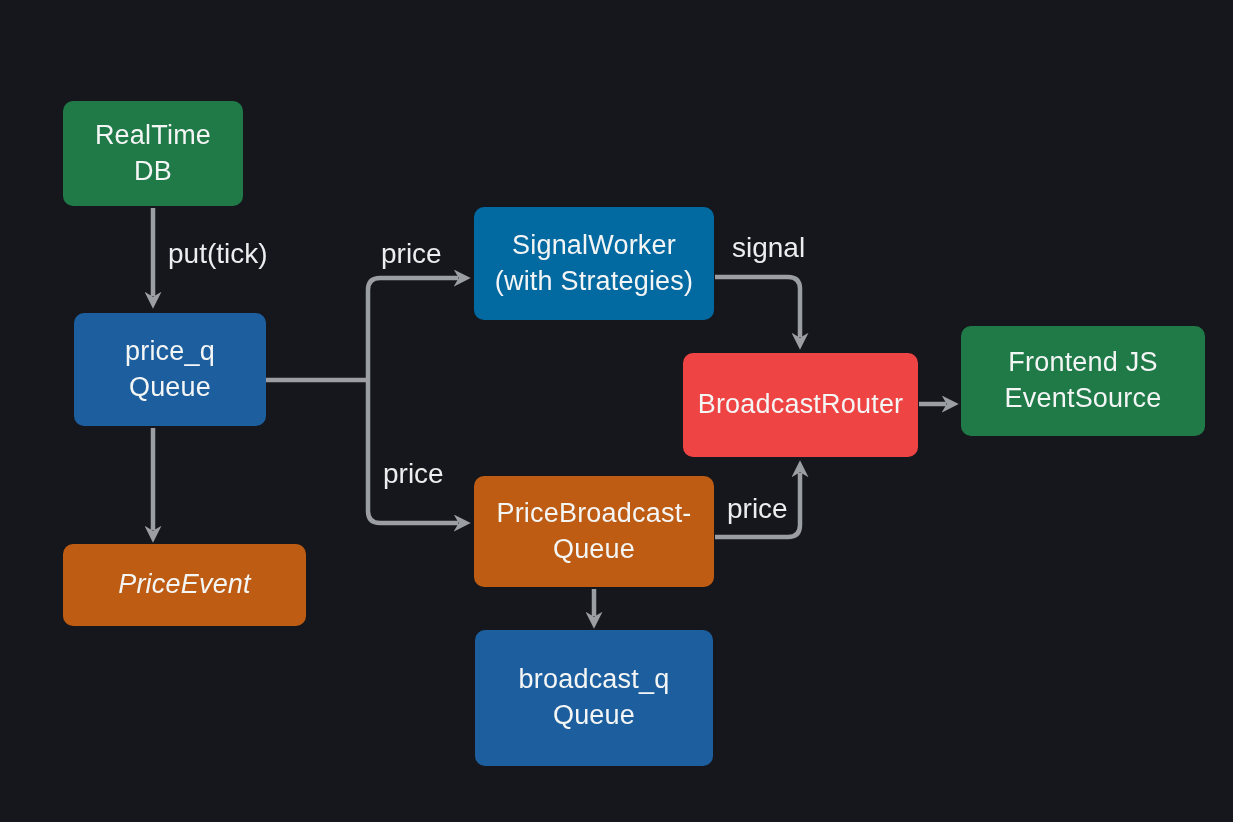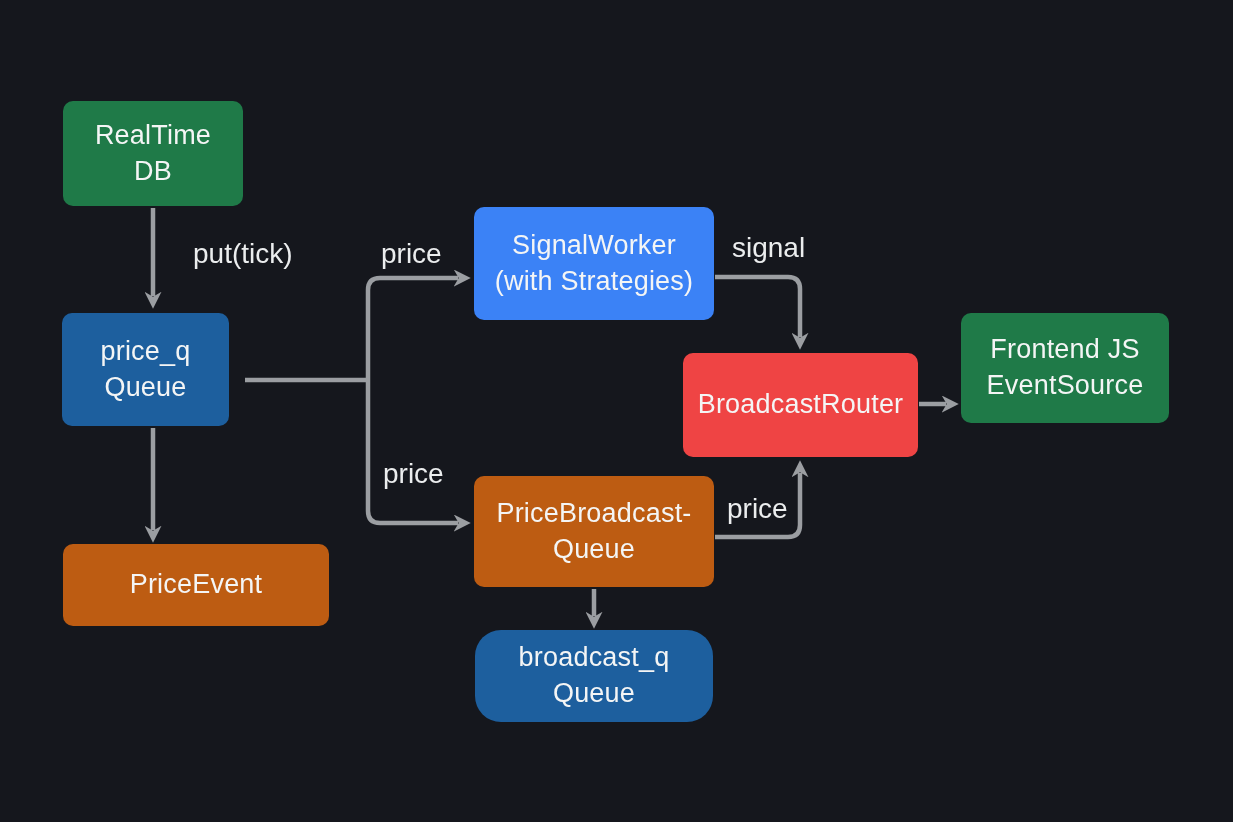--- a/index.html
+++ b/index.html
@@ -14,34 +14,34 @@
     position:absolute;
     border-radius:10px;
     display:flex;align-items:center;justify-content:center;
     text-align:center;
     white-space:pre-line;
     font-size:27px;line-height:1.32;
     color:#f4f5f5;
     letter-spacing:.2px;
   }
   .n-realtime{left:63px;top:101px;width:180px;height:105px;}
-  .n-priceq{left:62px;top:313px;width:167px;height:113px;}
-  .n-priceevent{left:63px;top:544px;width:266px;height:82px;}
+  .n-priceq{left:74px;top:313px;width:192px;height:113px;}
+  .n-priceevent{left:63px;top:544px;width:243px;height:82px;font-style:italic;}
   .n-signalworker{left:474px;top:207px;width:240px;height:113px;}
   .n-pbworker{left:474px;top:476px;width:240px;height:111px;}
-  .n-broadcastq{left:475px;top:630px;width:238px;height:92px;border-radius:26px;}
+  .n-broadcastq{left:475px;top:630px;width:238px;height:136px;}
   .n-router{left:683px;top:353px;width:235px;height:104px;}
-  .n-frontend{left:961px;top:313px;width:208px;height:110px;}
+  .n-frontend{left:961px;top:326px;width:244px;height:110px;}
   .edge-label{
     position:absolute;
     font-size:28px;
     color:#ebedee;
     white-space:nowrap;
   }
-  .l-puttick{left:168px;top:238px;margin-left:25px;}
+  .l-puttick{left:168px;top:238px;}
   .l-price-upper{left:381px;top:238px;}
   .l-price-lower{left:383px;top:458px;}
   .l-signal{left:732px;top:232px;}
   .l-price-right{left:727px;top:493px;}
   svg.arrows{position:absolute;left:0;top:0;width:1233px;height:822px;pointer-events:none;}
 </style>
 </head>
 <body>
 
 <div id="canvas">
@@ -66,21 +66,21 @@
   </svg>
 
   <div class="node n-realtime" style="background: rgb(31, 122, 72); text-align: center;">RealTime
 DB</div>
 
   <div class="node n-priceq" style="background: rgb(29, 95, 158);">price_q
 Queue</div>
 
   <div class="node n-priceevent" style="background: rgb(189, 92, 18);">PriceEvent</div>
 
-  <div class="node n-signalworker" style="background: #3b82f6;">SignalWorker
+  <div class="node n-signalworker" style="background: #0369a1;">SignalWorker
 (with Strategies)</div>
 
   <div class="node n-pbworker" style="background: rgb(189, 92, 18);">PriceBroadcast-
 Queue</div>
 
   <div class="node n-broadcastq" style="background: rgb(29, 95, 158);">broadcast_q
 Queue</div>
 
   <div class="node n-router" style="background: #ef4444;">BroadcastRouter</div>
 

